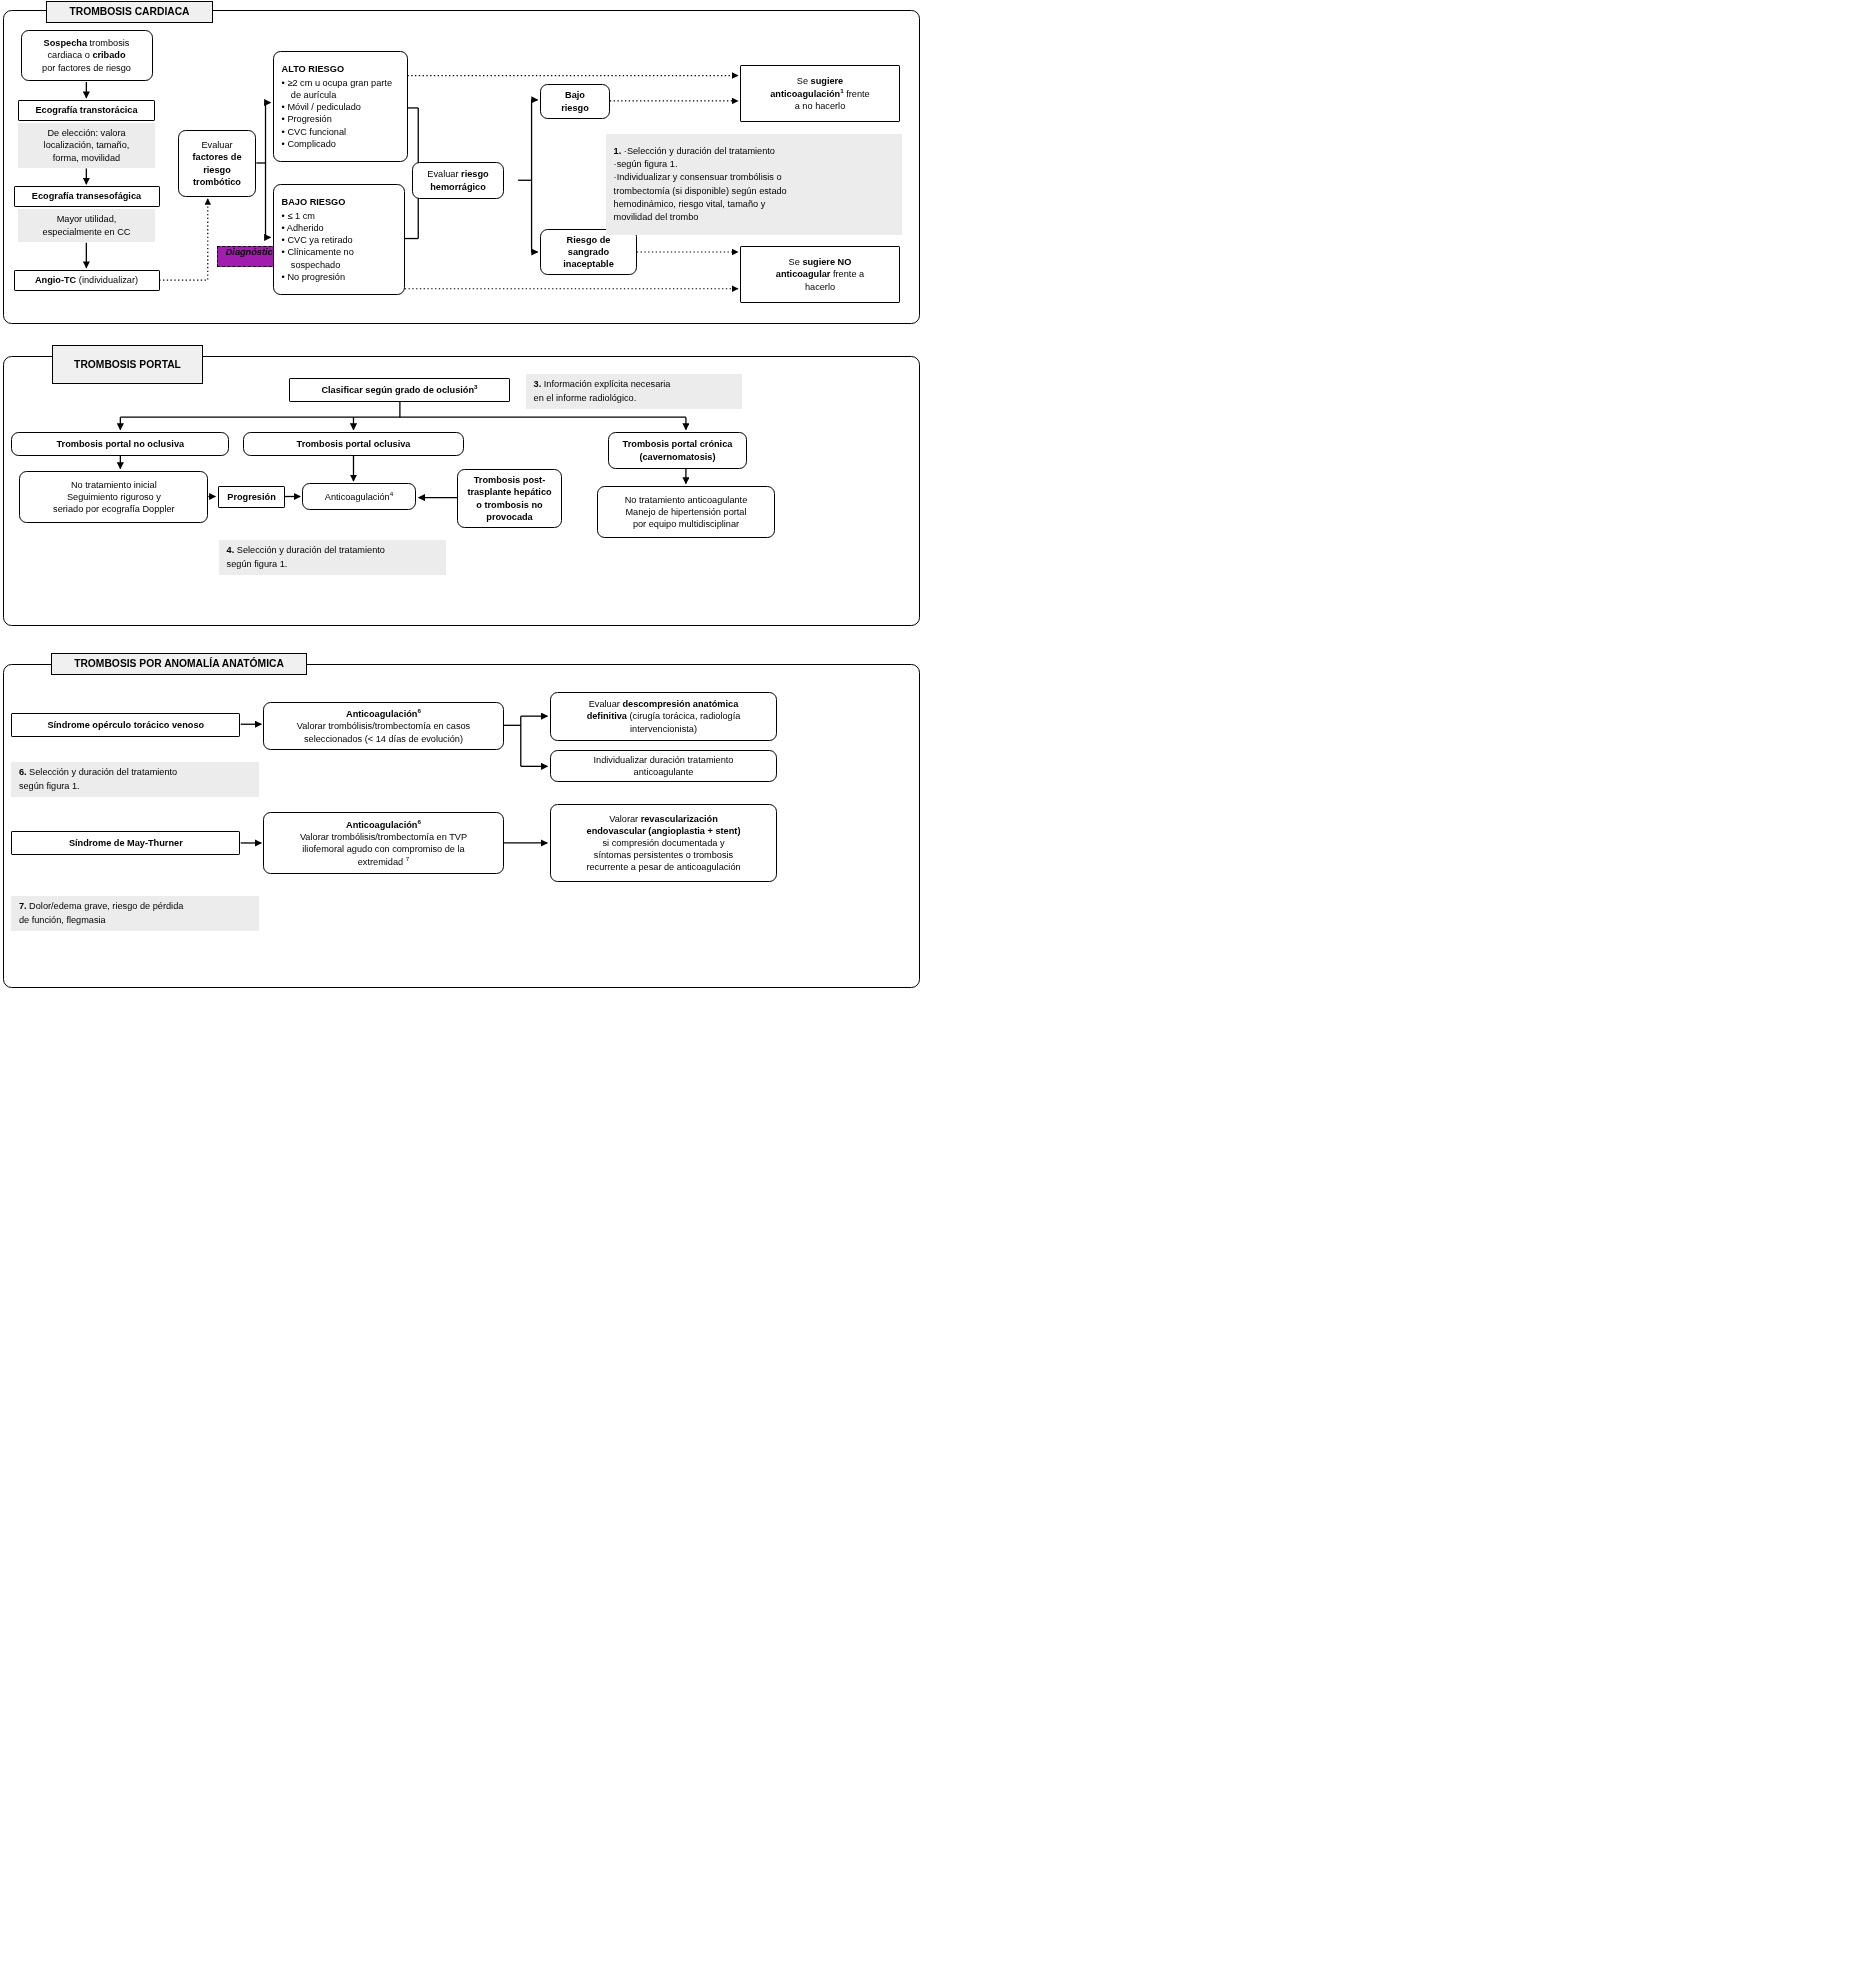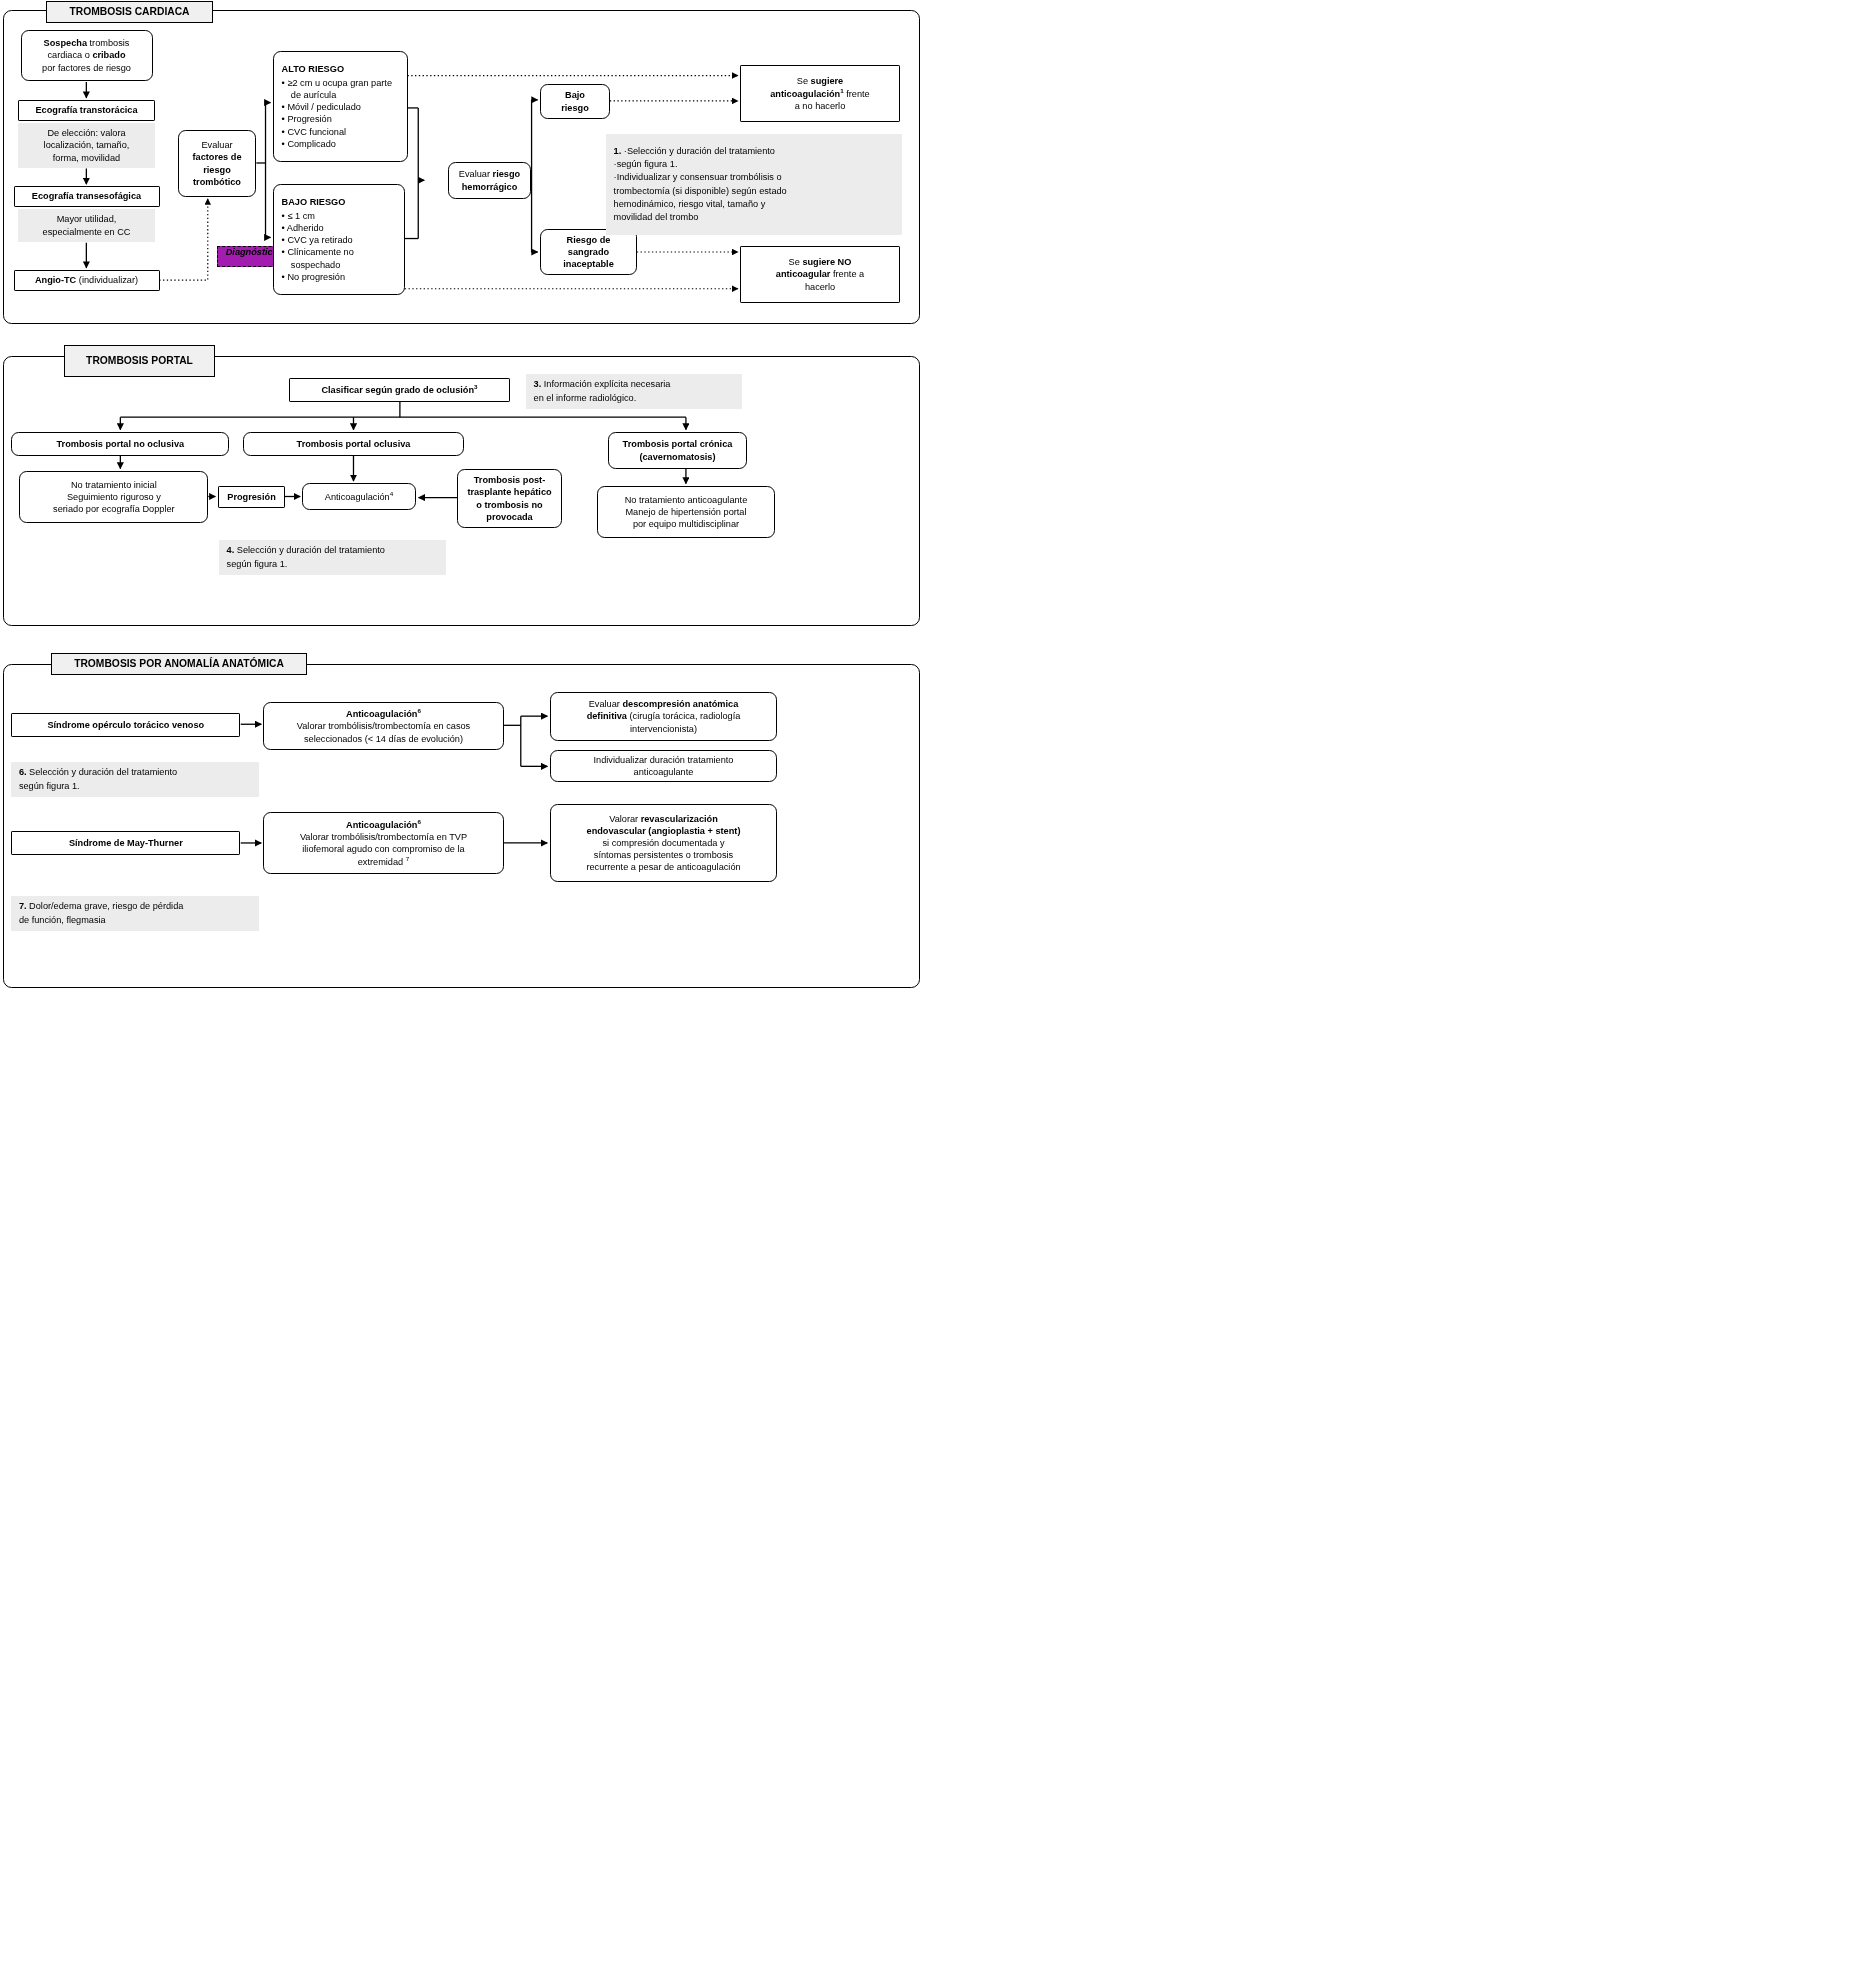--- a/index.html
+++ b/index.html
@@ -155,21 +155,21 @@
 
   <div class="abs box rounded risk-box" style="left:273px;top:184px;width:132px;height:111px">
     <div class="risk-title">BAJO RIESGO</div>
     <div class="bullet">≤ 1 cm</div>
     <div class="bullet">Adherido</div>
     <div class="bullet">CVC ya retirado</div>
     <div class="bullet">Clínicamente no sospechado</div>
     <div class="bullet">No progresión</div>
   </div>
 
-  <div class="abs box rounded" style="left:448px;top:162px;width:83px;height:37px">
+  <div class="abs box rounded" style="left:412px;top:162px;width:92px;height:37px">
     <div class="txt"><span>Evaluar </span><span style="font-weight: bold;">riesgo</span><br><span style="font-weight: bold;">hemorrágico</span></div>
   </div>
 
   <div class="abs box rounded" style="left:540px;top:84px;width:70px;height:35px">
     <div class="txt"><span style="font-weight: bold;">Bajo</span><br><span style="font-weight: bold;">riesgo</span></div>
   </div>
 
   <div class="abs box rounded" style="left:540px;top:229px;width:97px;height:46px">
     <div class="txt"><span style="font-weight: bold;">Riesgo de</span><br><span style="font-weight: bold;">sangrado</span><br><span style="font-weight: bold;">inaceptable</span></div>
   </div>
@@ -180,21 +180,21 @@
 
   <div class="abs note" style="left:606px;top:134px;width:296px;height:101px">
     <div class="txt"><span style="font-weight: bold;">1.</span><span> ·Selección y duración del tratamiento</span><br><span>·según figura 1.</span><br><span>·Individualizar y consensuar trombólisis o</span><br><span>trombectomía (si disponible) según estado</span><br><span>hemodinámico, riesgo vital, tamaño y</span><br><span>movilidad del trombo</span></div>
   </div>
 
   <div class="abs box rect" style="left:740px;top:246px;width:160px;height:57px">
     <div class="txt"><span>Se </span><span style="font-weight: bold; margin-top: 16px;">sugiere NO</span><br><span style="font-weight: bold;">anticoagular</span><span> frente a</span><br><span>hacerlo</span></div>
   </div>
 
   <div class="abs panel" style="left:3.2px;top:356px;width:917px;height:270px"></div>
-  <div class="abs title-box" style="left:64px;top:345px;width:151px;height:32px">
+  <div class="abs title-box" style="left:52px;top:345px;width:151px;height:39px">
     <span class="txt">TROMBOSIS PORTAL</span>
   </div>
 
   <div class="abs box rect" style="left:289px;top:378px;width:221px;height:24px">
     <div class="txt"><span style="font-weight: bold;">Clasificar según grado de oclusión</span><sup style="font-weight: bold;">3</sup></div>
   </div>
 
   <div class="abs note" style="left:526px;top:374px;width:216px;height:35px">
     <div class="txt"><span style="font-weight: bold;">3.</span><span> Información explícita necesaria</span><br><span>en el informe radiológico.</span></div>
   </div>

